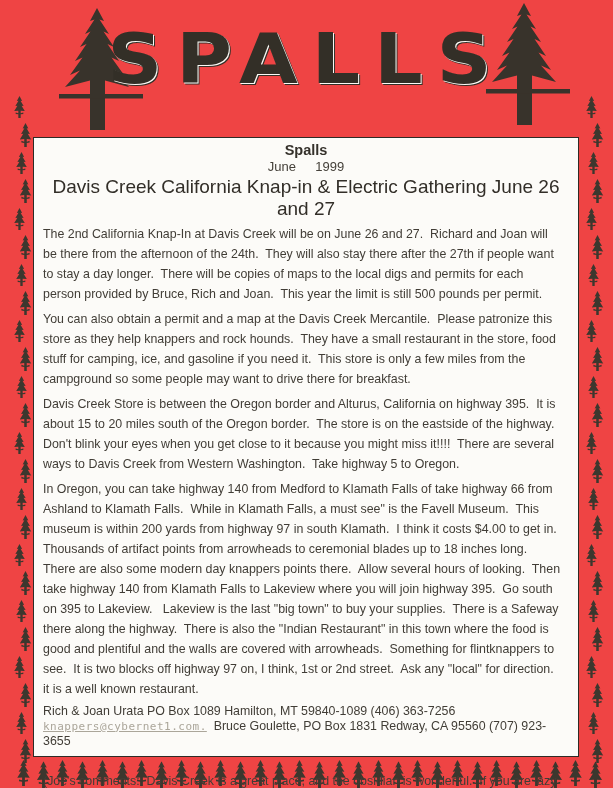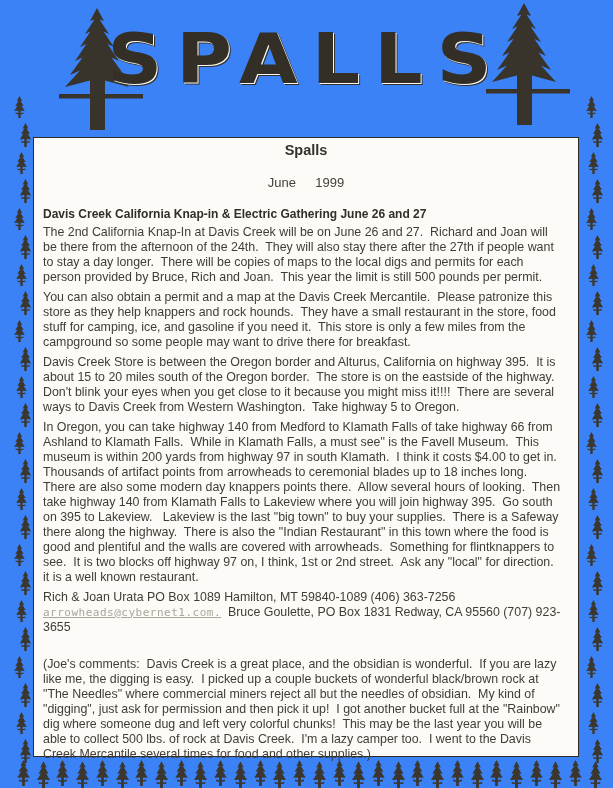--- a/index.html
+++ b/index.html
@@ -1,20 +1,20 @@
 <!DOCTYPE html>
 <html><head>
 <meta charset="utf-8">
 <style>
   html,body{margin:0;padding:0;background:#e8e6e1;}
   .page{
     position:relative;
     width:613px;height:788px;
     margin:0 auto;
-    background:#3b82f6;
+    background:#ef4444;
     overflow:hidden;
     font-family:"Liberation Sans", sans-serif;
     color:#3f3b34;
   }
   
   .masthead-art{position:absolute;top:0;left:0;width:613px;height:135px;}
   .big-arrowhead{position:absolute;width:106px;height:125px;fill:#38332b;}
   .big-arrowhead.left{left:44px;top:8px;}
   .big-arrowhead.right{right:36px;top:3px;}
   .logo{
@@ -47,24 +47,24 @@
   .tree-row .tree:nth-child(2n){transform:translateY(2px) scale(1.05);}
   
   .content-box{
     position:absolute;left:33px;top:137px;width:546px;height:620px;
     background:#fcfbf8;
     border:1.6px solid #2e2b26;
     box-sizing:border-box;
     padding:3px 9px 0 9px;
   }
   .mast-title{font-size:14.5px;font-weight:bold;text-align:center;color:#35312b;margin:1px 0 0 0;}
-  .mast-date{font-size:13px;text-align:center;color:#45413a;margin:17px 0;white-space:pre-wrap;word-spacing:6px;}
-  .mast-headline{font-size:12px;font-weight:bold;color:#322e28;margin:2px 0 4px 0;}
+  .mast-date{font-size:13px;text-align:center;color:#45413a;margin:1px 0;white-space:pre-wrap;word-spacing:6px;}
+  .mast-headline{font-size:19px;font-weight:normal;text-align:center;color:#322e28;margin:2px 0 4px 0;}
   .body-text p{
-    font-size:12.4px;line-height:15px;
+    font-size:12.4px;line-height:20px;
     margin:0 8px 5px 0;
     white-space:pre-wrap;
     color:#413d36;
   }
   .contact{font-size:12.4px;line-height:14.6px;margin:0 0 22px 0;color:#413d36;}
   .email{
     font-family:"DejaVu Sans Mono", monospace;
     font-size:11px;
     color:#aba69a;
     text-decoration:underline;
@@ -410,20 +410,20 @@
     <div class="mast-headline">Davis Creek California Knap-in &amp; Electric Gathering June 26 and 27</div>
 
     <div class="body-text">
       <p>The 2nd California Knap-In at Davis Creek will be on June 26 and 27.  Richard and Joan will be there from the afternoon of the 24th.  They will also stay there after the 27th if people want to stay a day longer.  There will be copies of maps to the local digs and permits for each person provided by Bruce, Rich and Joan.  This year the limit is still 500 pounds per permit.</p>
       <p>You can also obtain a permit and a map at the Davis Creek Mercantile.  Please patronize this store as they help knappers and rock hounds.  They have a small restaurant in the store, food stuff for camping, ice, and gasoline if you need it.  This store is only a few miles from the campground so some people may want to drive there for breakfast.</p>
       <p>Davis Creek Store is between the Oregon border and Alturus, California on highway 395.  It is about 15 to 20 miles south of the Oregon border.  The store is on the eastside of the highway. Don't blink your eyes when you get close to it because you might miss it!!!!  There are several ways to Davis Creek from Western Washington.  Take highway 5 to Oregon.</p>
       <p>In Oregon, you can take highway 140 from Medford to Klamath Falls of take highway 66 from Ashland to Klamath Falls.  While in Klamath Falls, a must see" is the Favell Museum.  This museum is within 200 yards from highway 97 in south Klamath.  I think it costs $4.00 to get in. Thousands of artifact points from arrowheads to ceremonial blades up to 18 inches long.  There are also some modern day knappers points there.  Allow several hours of looking.  Then take highway 140 from Klamath Falls to Lakeview where you will join highway 395.  Go south on 395 to Lakeview.   Lakeview is the last "big town" to buy your supplies.  There is a Safeway there along the highway.  There is also the "Indian Restaurant" in this town where the food is good and plentiful and the walls are covered with arrowheads.  Something for flintknappers to see.  It is two blocks off highway 97 on, I think, 1st or 2nd street.  Ask any "local" for direction. it is a well known restaurant.</p>
 
       <div class="contact">
         <div>Rich &amp; Joan Urata PO Box 1089 Hamilton, MT 59840-1089 (406) 363-7256</div>
-        <div><span class="email">arrowheads@cybernet1.com.</span><span style="white-space:pre-wrap;">  Bruce Goulette, PO Box 1831 Redway, CA 95560 (707) 923-3655</span></div>
+        <div><span class="email">knappers@cybernet1.com.</span><span style="white-space:pre-wrap;">  Bruce Goulette, PO Box 1831 Redway, CA 95560 (707) 923-3655</span></div>
       </div>
 
       <p>(Joe's comments:  Davis Creek is a great place, and the obsidian is wonderful.  If you are lazy like me, the digging is easy.  I picked up a couple buckets of wonderful black/brown rock at "The Needles" where commercial miners reject all but the needles of obsidian.  My kind of "digging", just ask for permission and then pick it up!  I got another bucket full at the "Rainbow" dig where someone dug and left very colorful chunks!  This may be the last year you will be able to collect 500 lbs. of rock at Davis Creek.  I'm a lazy camper too.  I went to the Davis Creek Mercantile several times for food and other supplies.)</p>
     </div>
   </div>
 
 </div>
 
 </body></html>

